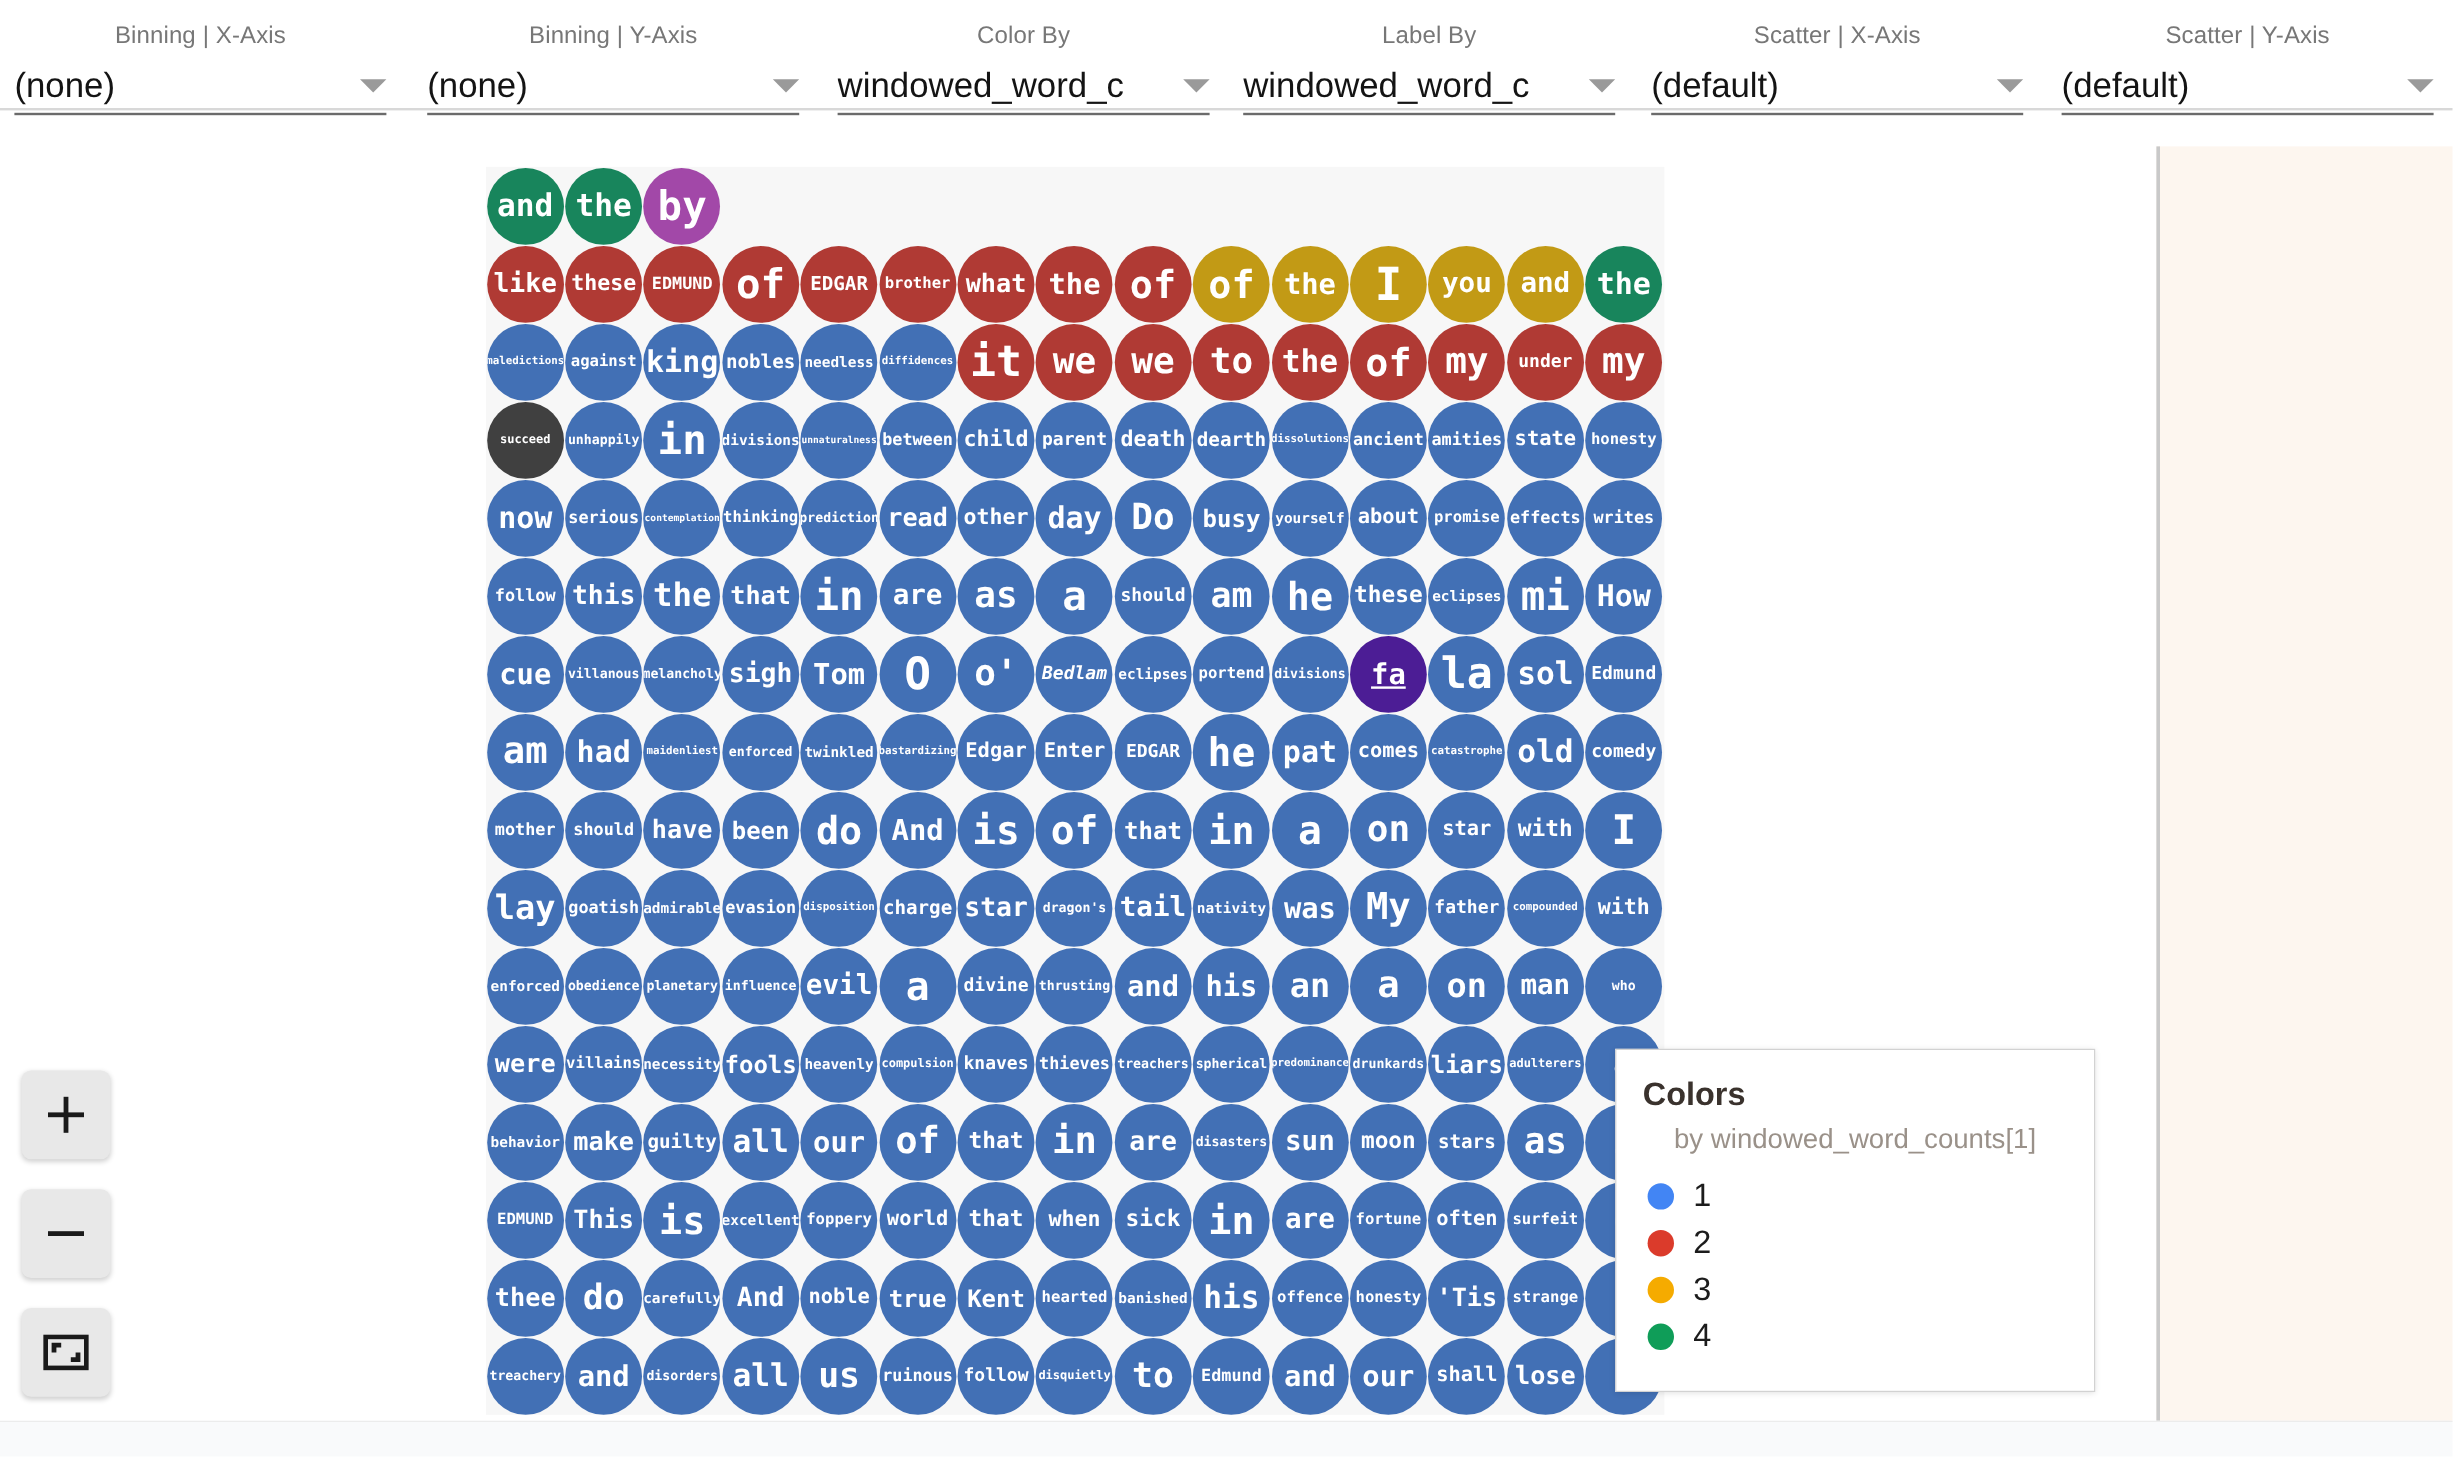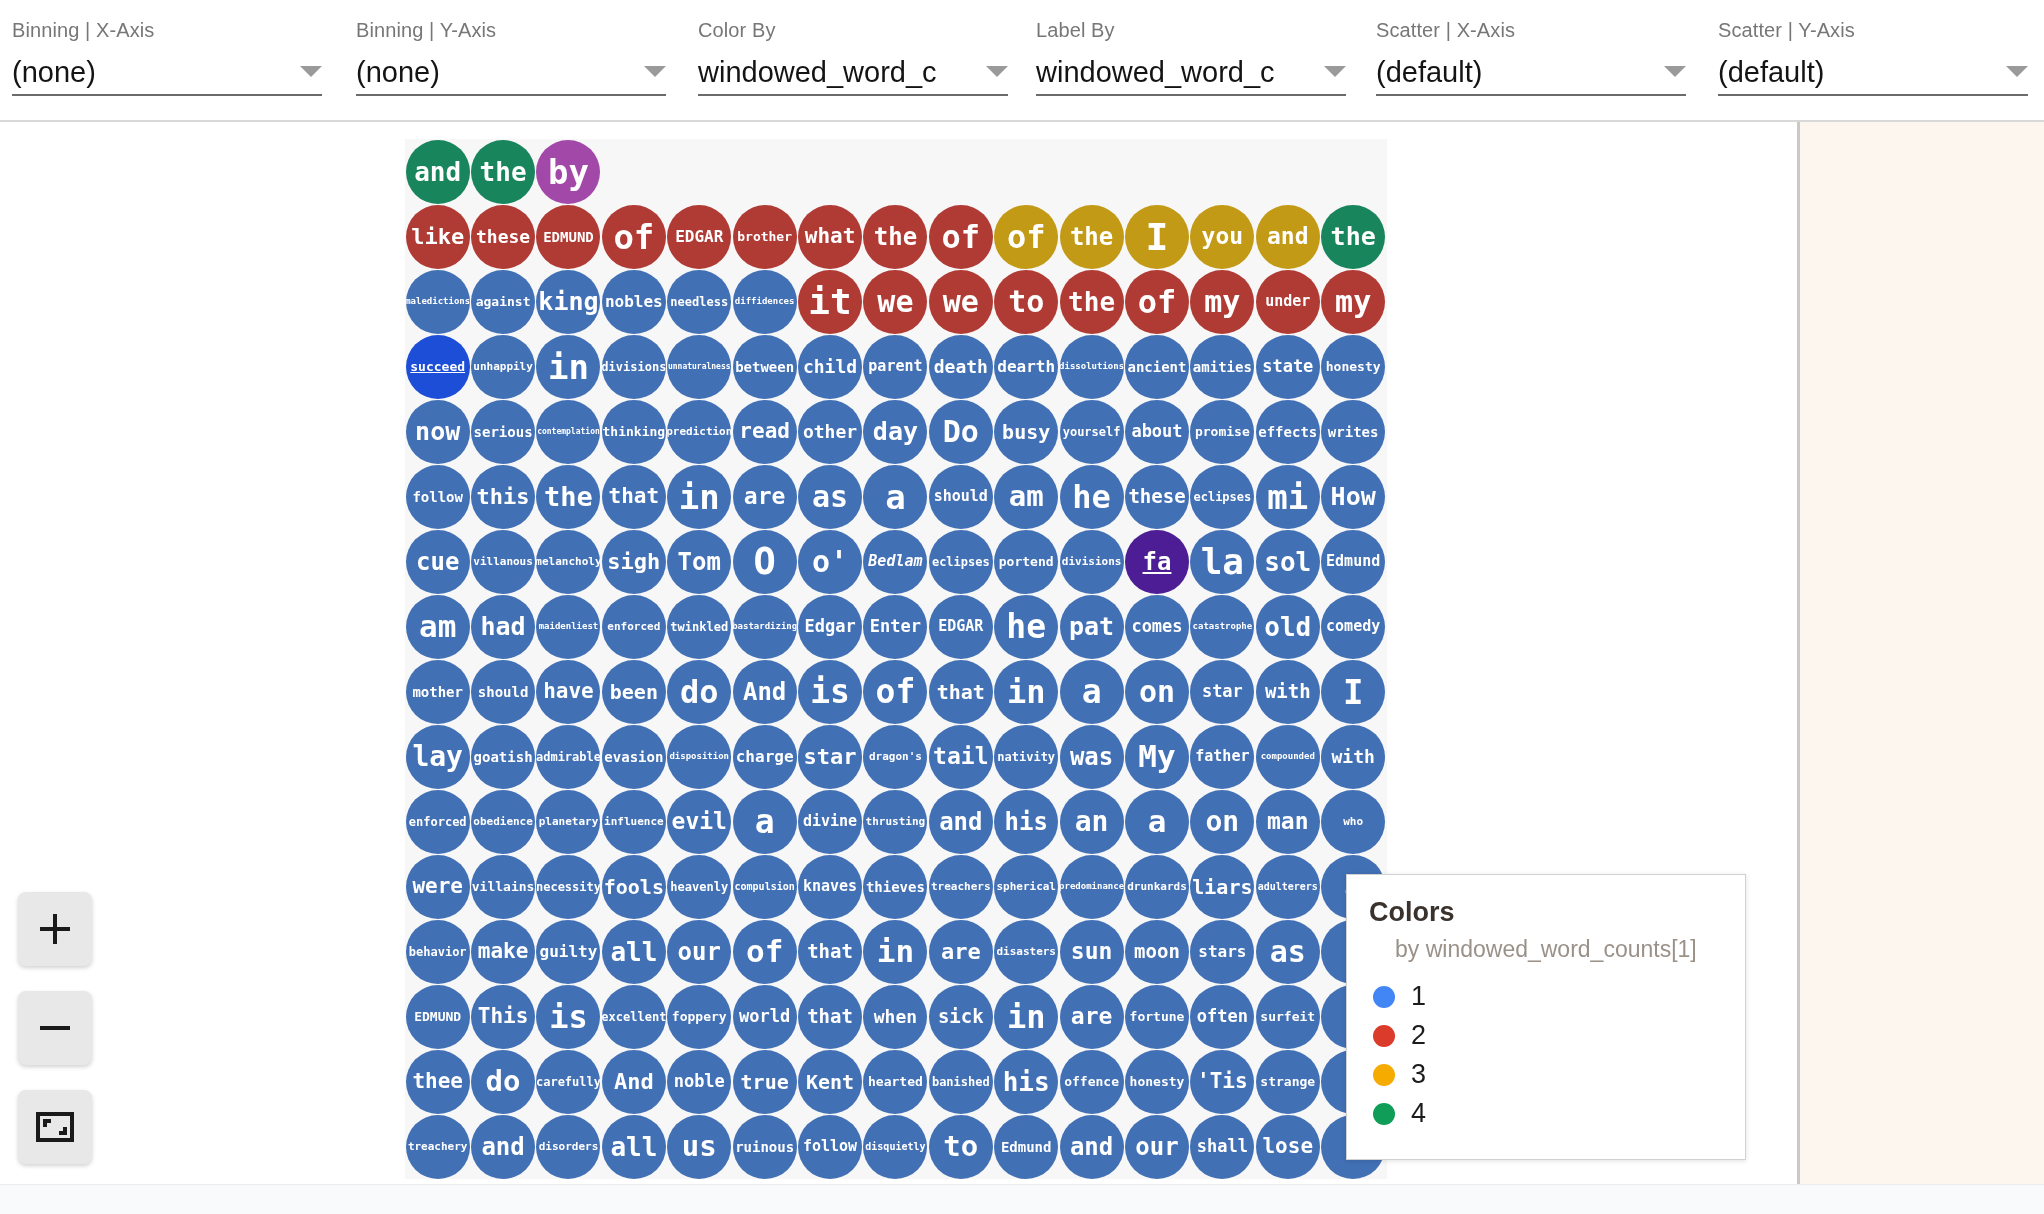--- a/index.html
+++ b/index.html
@@ -14,27 +14,28 @@
     height: 1214px;
     overflow: hidden;
     background: #ffffff;
   }
 
   
   .controlbar {
     position: absolute;
     left: 0; top: 0;
     width: 2044px;
-    height: 122px;
+    height: 92px;
     background: #ffffff;
     border-bottom: 2px solid #d8d8d8;
     box-sizing: border-box;
     display: flex;
     align-items: flex-start;
     padding: 0;
+    text-align: center;
   }
   .ctrl {
     position: absolute;
     top: 18px;
     height: 86px;
   }
   .ctrl-label {
     font-size: 20px;
     color: #777777;
     line-height: 24px;
@@ -395,21 +396,21 @@
         <div class="cell">
           <div class="bubble" style="background: rgb(176, 58, 52); font-size: 30px;">my</div>
         </div>
         <div class="cell">
           <div class="bubble" style="background: rgb(176, 58, 52); font-size: 15px;">under</div>
         </div>
         <div class="cell">
           <div class="bubble" style="background: rgb(176, 58, 52); font-size: 30px;">my</div>
         </div>
         <div class="cell">
-          <div class="bubble" style="background: #1d4ed8; font-size: 13px; text-decoration: underline;">succeed</div>
+          <div class="bubble" style="background: #404040; font-size: 10px;">succeed</div>
         </div>
         <div class="cell">
           <div class="bubble" style="background: rgb(66, 112, 181); font-size: 11px;">unhappily</div>
         </div>
         <div class="cell">
           <div class="bubble" style="background: rgb(66, 112, 181); font-size: 34px;">in</div>
         </div>
         <div class="cell">
           <div class="bubble" style="background: rgb(66, 112, 181); font-size: 12px;">divisions</div>
         </div>

